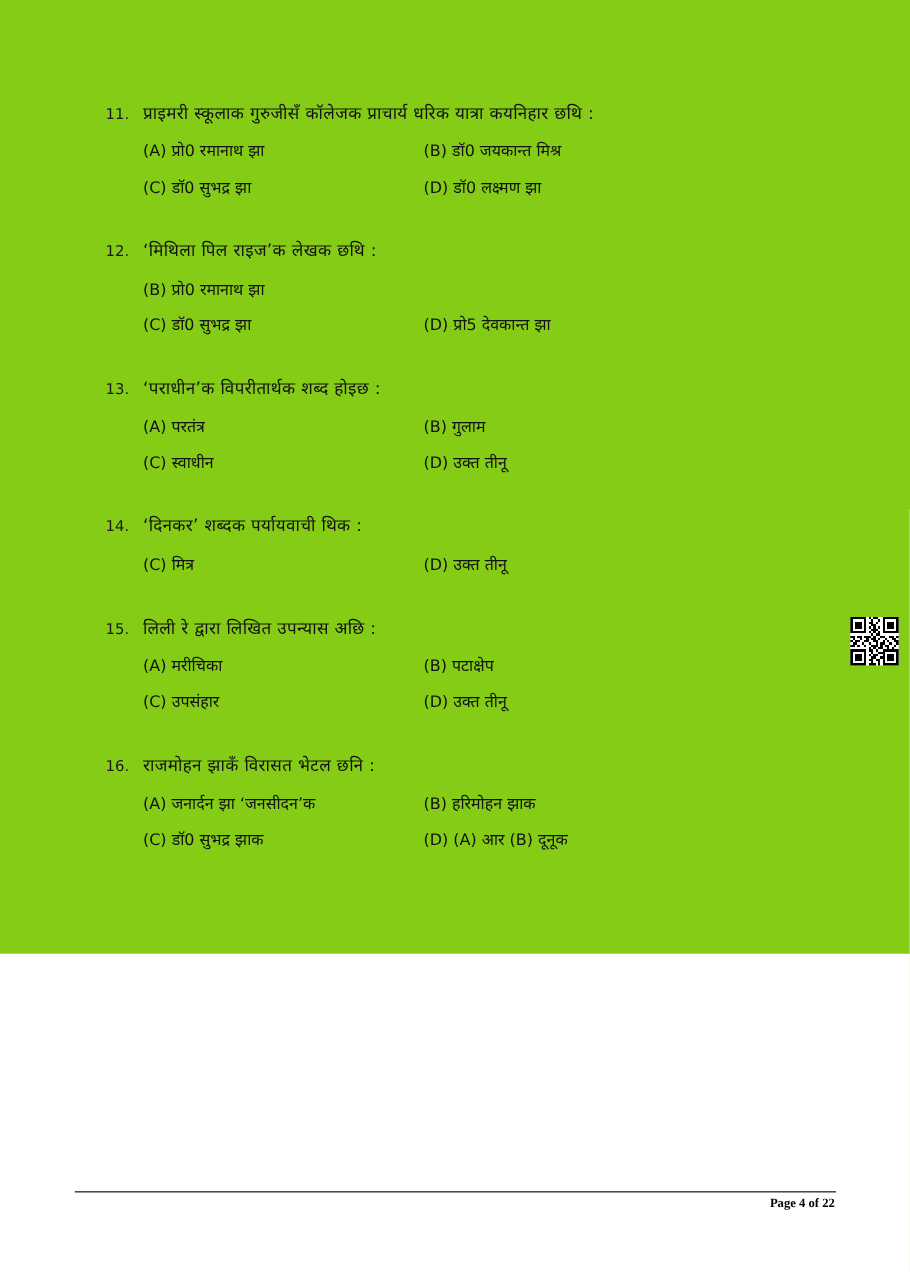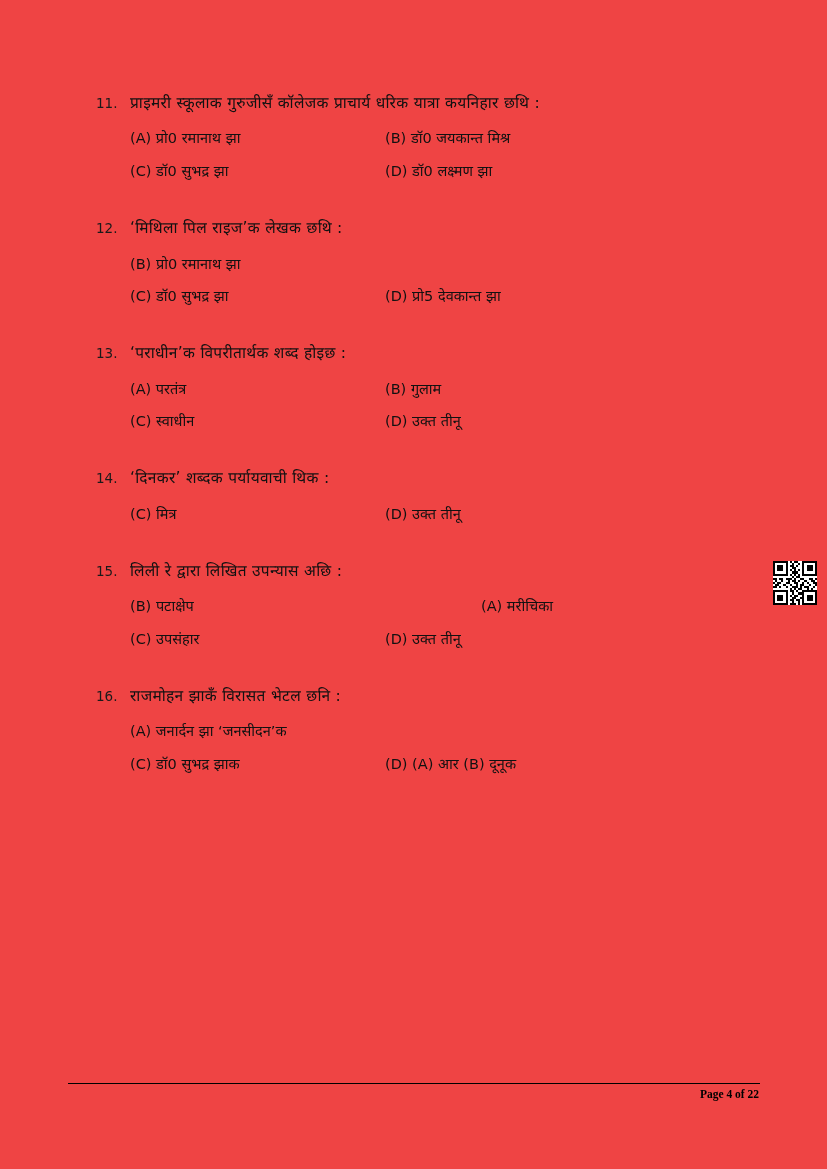--- a/index.html
+++ b/index.html
@@ -12,22 +12,22 @@
     height: 1169px;
     font-family: "Liberation Sans", sans-serif;
     color: #000000;
     position: relative;
     overflow: hidden;
   }
   .page {
     position: absolute;
     left: 0; top: 0;
     width: 827px;
-    height: 1169px;
-    background: #ef4444;
+    height: 867px;
+    background: #84cc16;
   }
   .content {
     position: absolute;
     left: 96px;
     top: 92px;
     width: 640px;
   }
   .question-block {
     margin-bottom: 36px;
   }
@@ -212,28 +212,28 @@
       </div>
     </div>
 
     <div class="question-block">
       <div class="q-head">
         <div class="q-num">15.</div>
         <div class="q-text">लिली रे द्वारा लिखित उपन्यास अछि :</div>
       </div>
       <div class="options">
         <div class="opt-row">
+          <div class="opt opt-a">
+            <span class="lbl">(A)</span>
+            <span>मरीचिका</span>
+          </div>
           <div class="opt opt-b">
             <span class="lbl">(B)</span>
             <span>पटाक्षेप</span>
           </div>
-          <div class="opt opt-a">
-            <span class="lbl">(A)</span>
-            <span>मरीचिका</span>
-          </div>
         </div>
         <div class="opt-row">
           <div class="opt opt-c">
             <span class="lbl">(C)</span>
             <span>उपसंहार</span>
           </div>
           <div class="opt opt-d">
             <span class="lbl">(D)</span>
             <span>उक्त तीनू</span>
           </div>
@@ -244,20 +244,24 @@
     <div class="question-block">
       <div class="q-head">
         <div class="q-num">16.</div>
         <div class="q-text">राजमोहन झाकँ विरासत भेटल छनि :</div>
       </div>
       <div class="options">
         <div class="opt-row">
           <div class="opt opt-a">
             <span class="lbl">(A)</span>
             <span>जनार्दन झा ‘जनसीदन’क</span>
+          </div>
+          <div class="opt opt-b">
+            <span class="lbl">(B)</span>
+            <span>हरिमोहन झाक</span>
           </div>
         </div>
         <div class="opt-row">
           <div class="opt opt-c">
             <span class="lbl">(C)</span>
             <span>डॉ0 सुभद्र झाक</span>
           </div>
           <div class="opt opt-d">
             <span class="lbl">(D)</span>
             <span>(A) आर (B) दूनूक</span>

